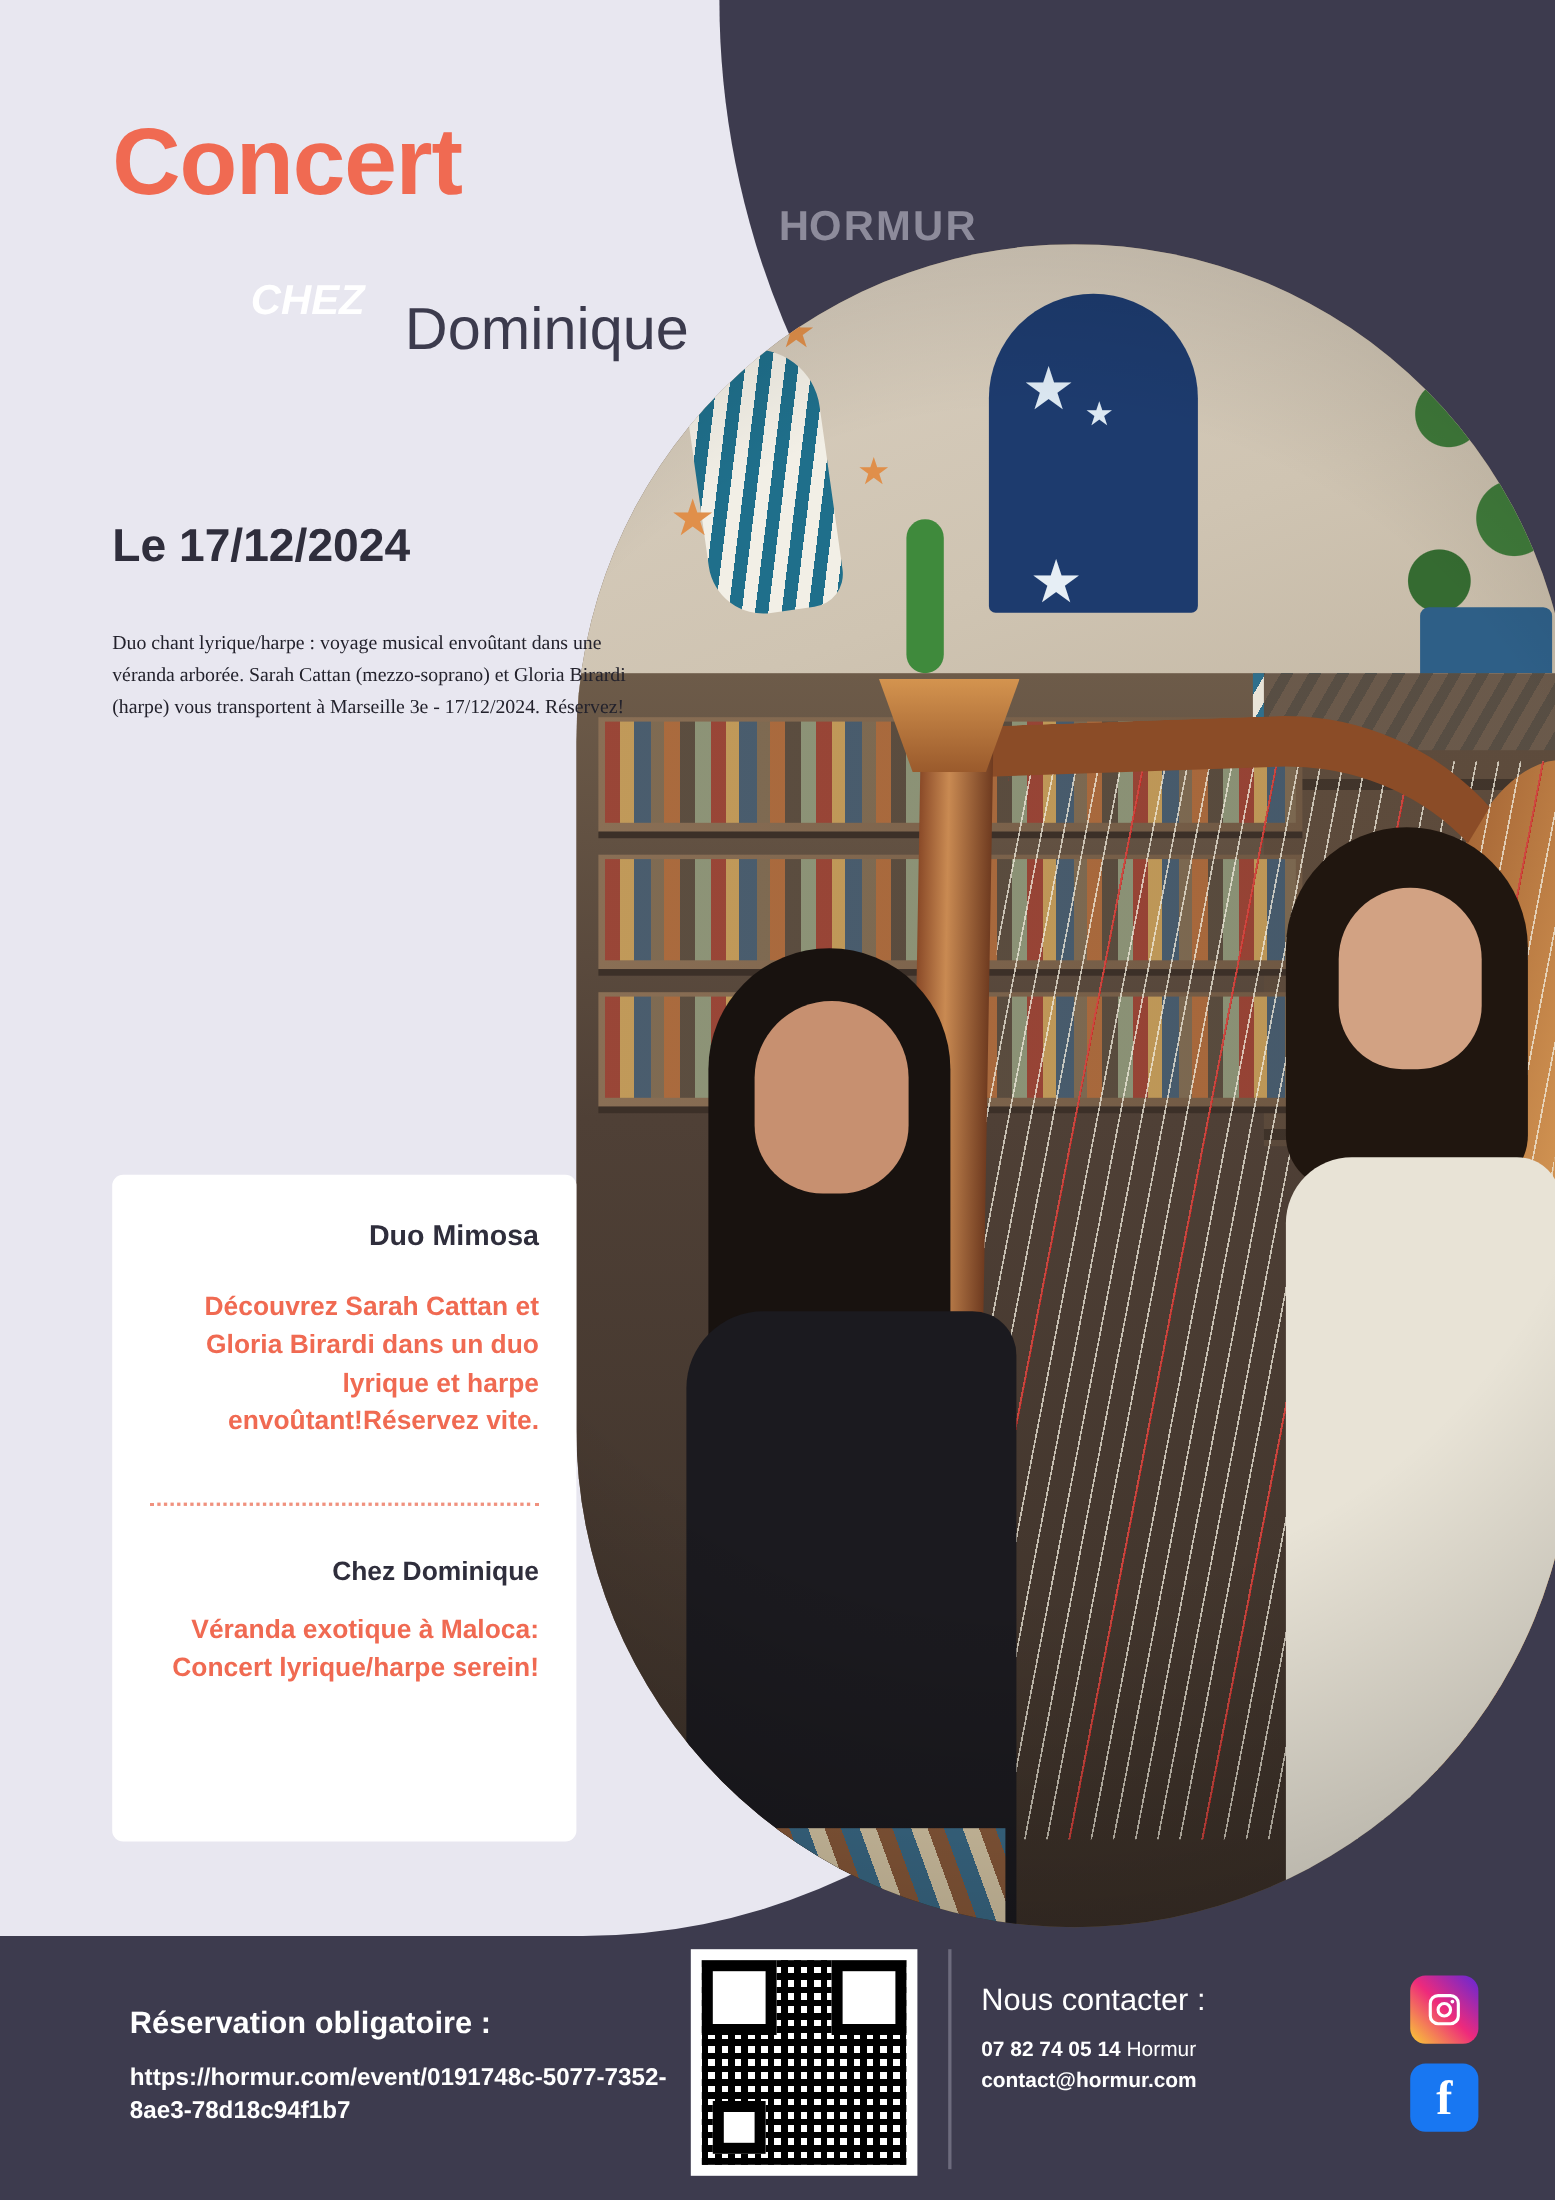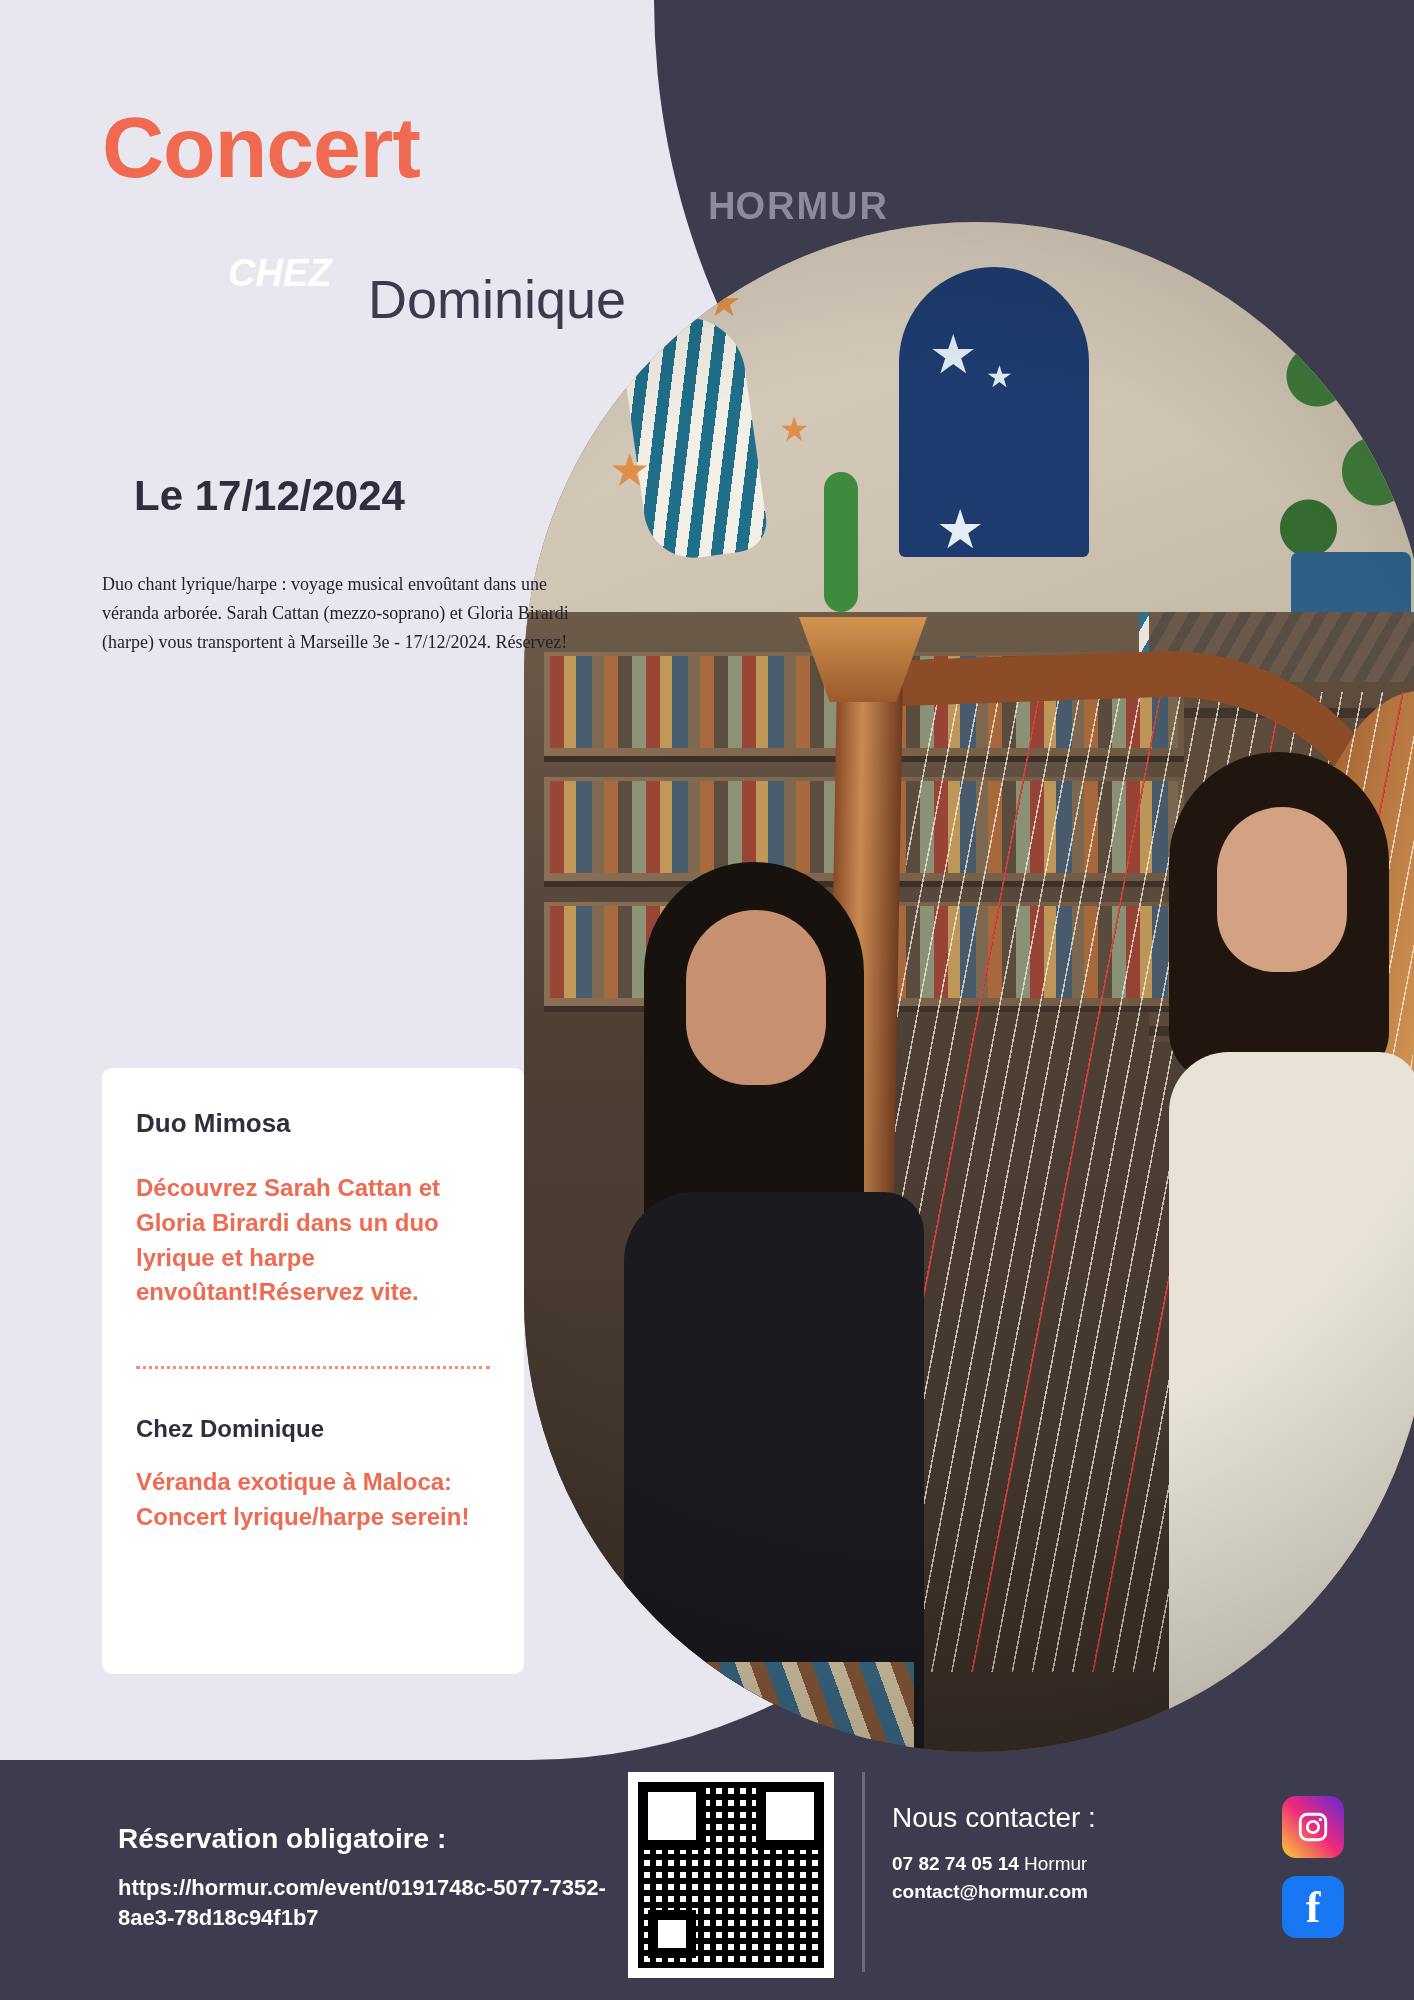--- a/index.html
+++ b/index.html
@@ -211,21 +211,21 @@
     font-size: 54px; font-weight: 400; color: #3c3b4d;
   }
   .brand {
     position: absolute; right: 525px; top: 185px;
     font-size: 38px; font-weight: 700; letter-spacing: 2px; color: #8d8b9b;
   }
   .brand .flip { display:inline-block; transform: scaleX(-1); }
 
   .date {
     position: absolute; left: 102px; top: 472px;
-    font-size: 42px; font-weight: 700; color: #2f2e3c; margin-left: 32px;
+    font-size: 42px; font-weight: 700; color: #2f2e3c;
   }
   .desc {
     position: absolute; left: 102px; top: 570px; width: 470px;
     font-family: "Liberation Serif", serif;
     font-size: 18px; line-height: 1.62; color: #23222c;
   }
 
   .price-btn {
     position: absolute; left: 82px; top: 900px;
     width: 440px; height: 92px;
@@ -234,21 +234,21 @@
     font-size: 36px; font-weight: 700;
     font-family: "Liberation Sans", sans-serif;
     cursor: pointer;
   }
 
   .card {
     position: absolute; left: 102px; top: 1068px;
     width: 422px; height: 606px;
     background: #fff; border-radius: 10px;
     padding: 40px 34px;
-    text-align: left;
+    text-align: right;
   }
   .card h3 {
     font-size: 26px; font-weight: 700; color: #2f2e3c; margin-bottom: 32px;
   }
   .card p.accent {
     font-size: 24px; font-weight: 700; color: #f06a52; line-height: 1.45;
   }
   .dotted {
     margin: 56px 0 46px 0;
     border: 0;

